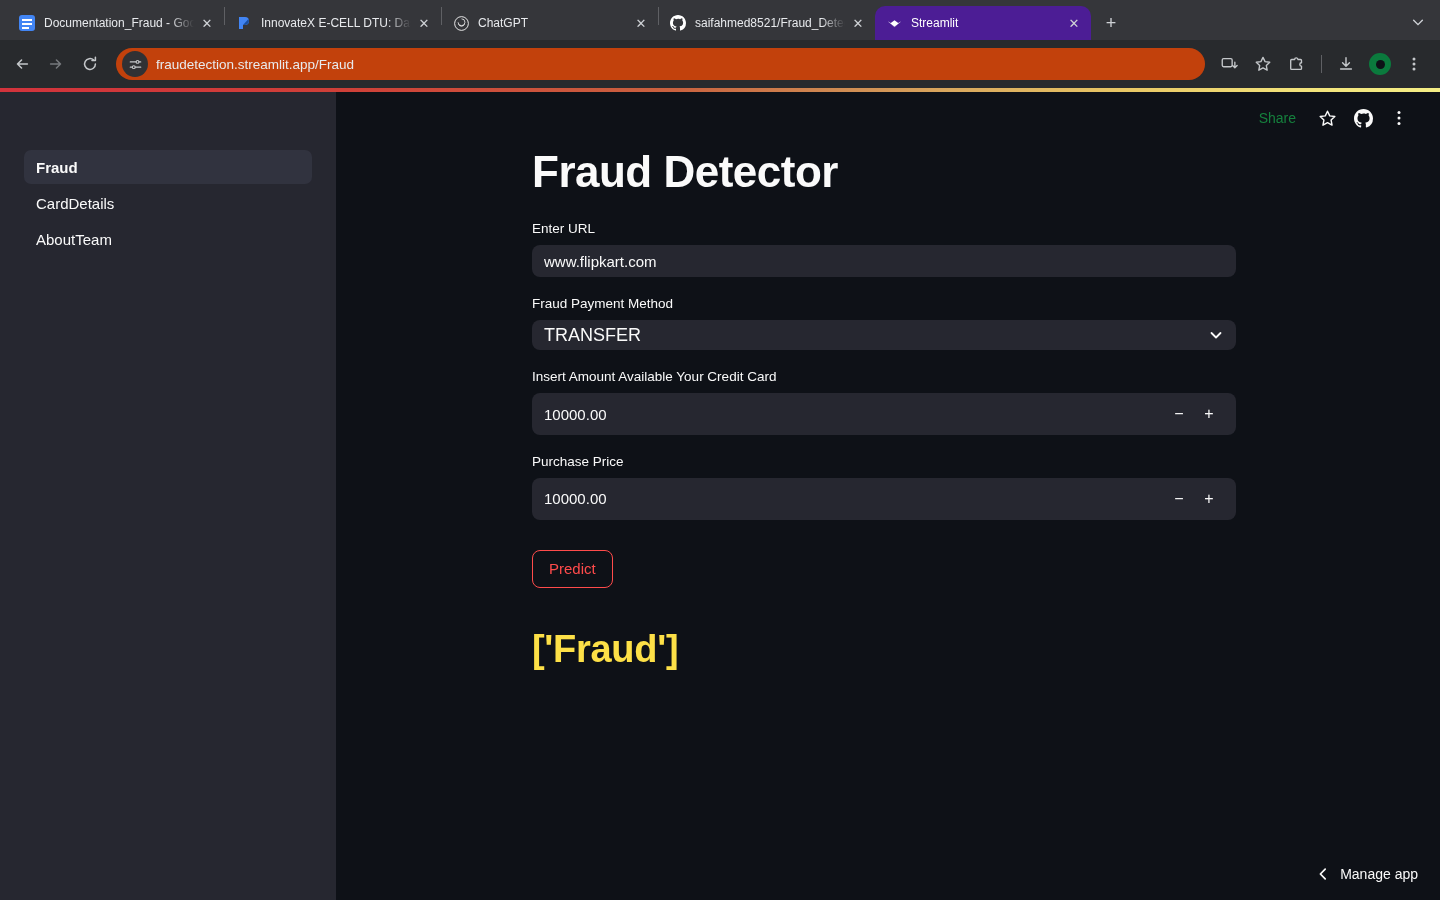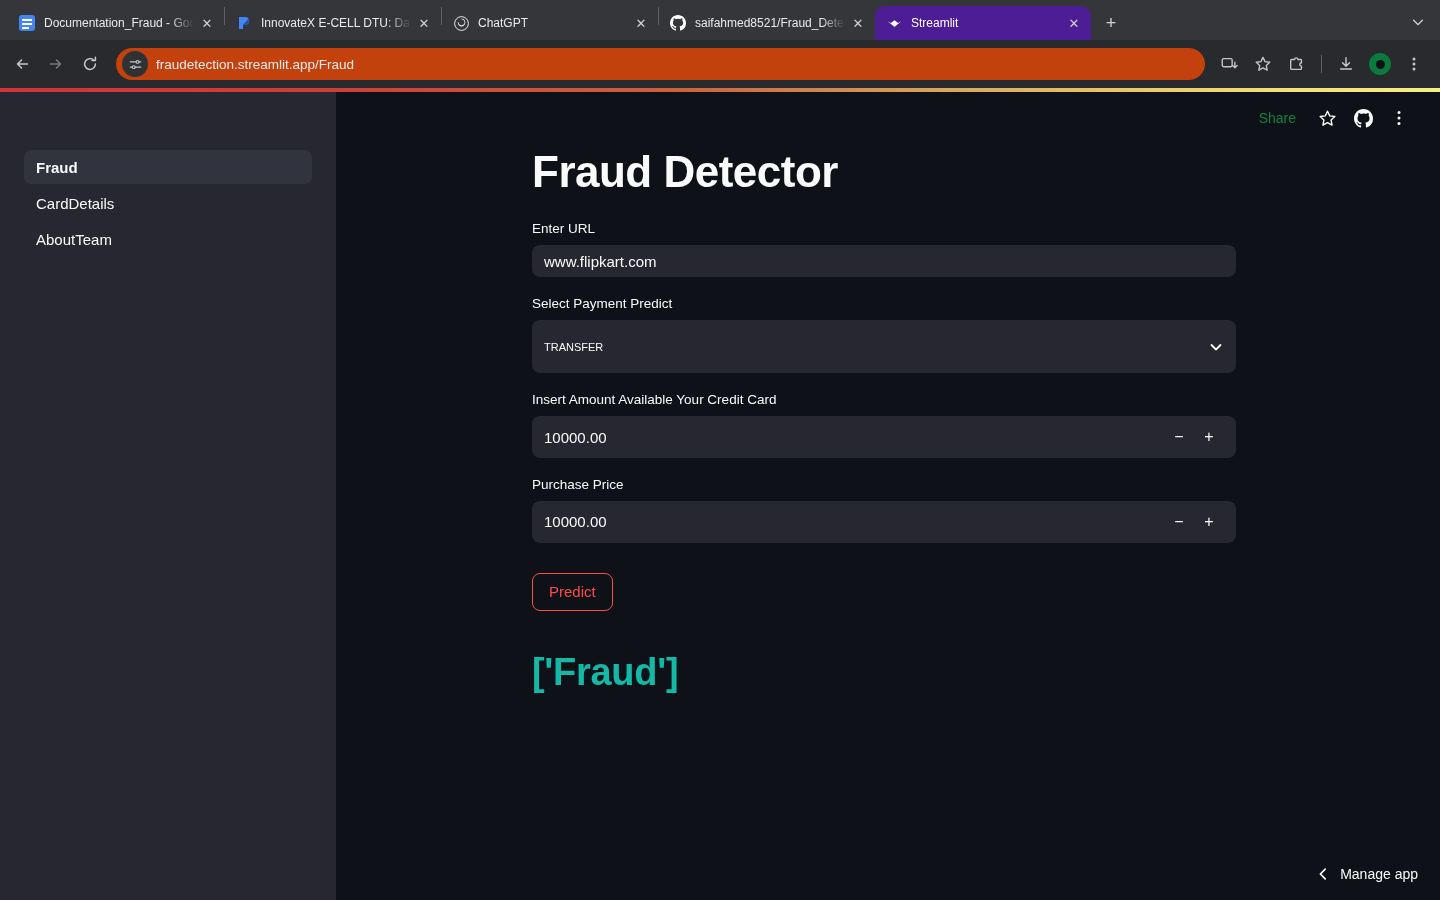--- a/index.html
+++ b/index.html
@@ -151,23 +151,23 @@
     font-size: 13.5px; color: #fafafa; margin-bottom: 6px; line-height: 1.4;
   }
   .field-block { margin-bottom: 18px; }
 
   .text-input {
     height: 32px; background: #262730; border-radius: 8px;
     display: flex; align-items: center; padding: 0 12px;
     font-size: 15px; color: #fafafa;
   }
   .select-input {
-    height: 53px; background: #262730; border-radius: 8px;
+    height: 30px; background: #262730; border-radius: 8px;
     display: flex; align-items: center; justify-content: space-between;
-    padding: 0 12px; font-size: 11px; color: #fafafa;
+    padding: 0 12px; font-size: 18px; color: #fafafa;
   }
   .select-caret { color: #fafafa; display: flex; align-items: center; }
   .number-input {
     height: 42px; background: #262730; border-radius: 8px;
     display: flex; align-items: center; padding: 0 12px;
     font-size: 15px; color: #fafafa;
   }
   .number-value { flex: 1 1 auto; }
   .stepper {
     width: 30px; height: 30px; display: flex; align-items: center;
@@ -176,21 +176,21 @@
   }
 
   #predict-button {
     display: inline-flex; align-items: center; justify-content: center;
     height: 38px; padding: 0 16px; margin-top: 12px;
     border: 1px solid #ff4b4b; border-radius: 8px;
     background: #0e1117; color: #ff4b4b; font-size: 15px;
   }
 
   .output-text {
-    font-size: 38px; font-weight: bold; color: #14b8a6;
+    font-size: 38px; font-weight: bold; color: #fde047;
     letter-spacing: -0.3px; margin-top: 40px;
   }
 
   #manage-app {
     position: absolute; right: 10px; bottom: 10px;
     display: flex; align-items: center; gap: 10px;
     padding: 8px 12px; border-radius: 8px;
   }
   #manage-app .label { font-size: 14px; color: #fafafa; }
   #manage-app .chev { color: #fafafa; display: flex; align-items: center; }
@@ -390,21 +390,21 @@
 
       <h1 class="app-title">Fraud Detector</h1>
 
       <div class="field-block">
         <div class="field-label">Enter URL</div>
         <div class="text-input" title="Enter URL">www.flipkart.com</div>
       </div>
 
 
       <div class="field-block">
-        <div class="field-label">Select Payment Predict</div>
+        <div class="field-label">Fraud Payment Method</div>
         <div class="select-input">
           <span>TRANSFER</span>
           <span class="select-caret">
             <svg width="16" height="16" viewBox="0 0 16 16" aria-hidden="true">
               <path d="M3.5 6 L8 10.5 L12.5 6" fill="none" stroke="currentColor" stroke-width="1.8" stroke-linecap="round" stroke-linejoin="round"></path>
             </svg>
           </span>
         </div>
       </div>
 

